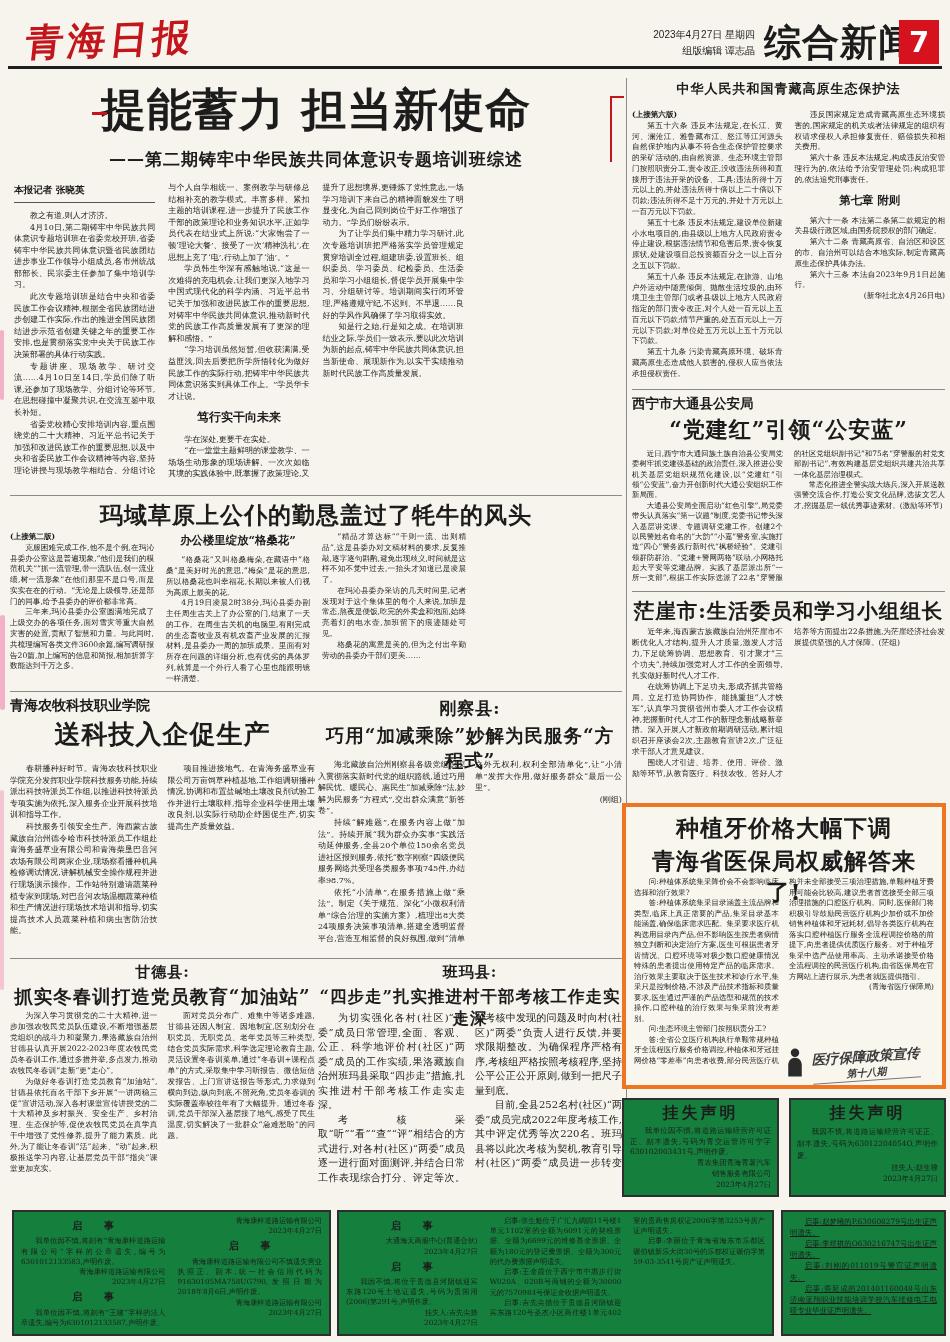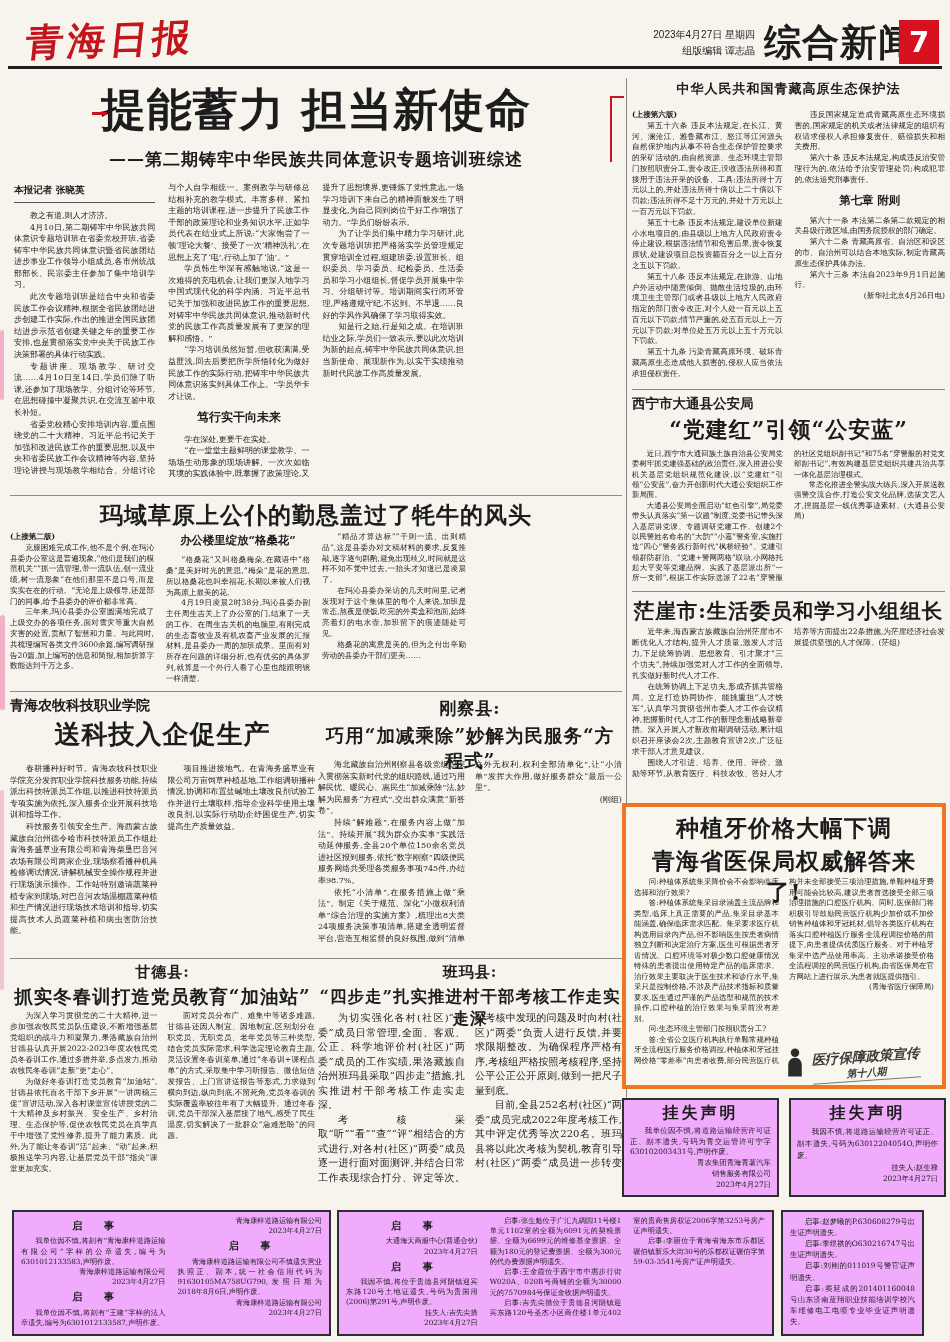--- a/index.html
+++ b/index.html
@@ -13,21 +13,21 @@
 .fl-p{text-align:justify;}
 .fl-k{font-weight:700;text-indent:0 !important;}
 .fl-b{font-weight:700;text-indent:0 !important;font-size:1.2em;border-bottom:1px solid #555;
   padding:1px 0 5px;margin-bottom:7px;}
 .fl-h{text-indent:0 !important;text-align:center;font-weight:700;font-size:1.5em;margin:7px 0;}
 .fl-r{text-align:right;text-indent:0 !important;}
 .fl-c{text-indent:.9em !important;text-align:center;font-weight:700;letter-spacing:.9em;
   font-size:1.4em;margin:3px 0;}
 .kicker{font-weight:700;}
 .hl{font-weight:700;text-align:center;letter-spacing:1px;}
-.box{border:2px solid #2e2e2e;background:#f0abfc;}
+.box{border:2px solid #2e2e2e;background:#15803d;}
 .pink{background:rgba(235,95,150,.45);border-radius:3px;}
 .red{background:#c3161c;}
 </style>
 </head>
 <body>
 
 <div class="page">
 
   <div class="abs" style="left:26px;top:14px;width:220px;height:50px;color:#c3161c;font-weight:900;
               font-size:38px;letter-spacing:4px;transform:skewX(-8deg) rotate(-2deg);
@@ -162,21 +162,21 @@
 
   <div class="abs rule" style="left:632px;top:389px;width:313px;height:1px;"></div>
 
   <div class="abs" style="left:632px;top:395px;width:313px;height:192px;">
     <div class="kicker" style="font-size:13.5px;">西宁市大通县公安局</div>
     <div class="hl" style="font-size:22px;margin-top:2px;">“党建红”引领“公安蓝”</div>
     <div class="flow" style="position:absolute;left:0;top:54px;width:313px;height:136px;
                 columns:2;column-gap:11px;font-size:7.4px;line-height:1.4;">
         <div class="fl-p">近日,西宁市大通回族土族自治县公安局党委树牢抓党建强基础的政治责任,深入推进公安机关基层党组织规范化建设,以“党建红”引领“公安蓝”,奋力开创新时代大通公安组织工作新局面。</div>
         <div class="fl-p">大通县公安局全面启动“红色引擎”,局党委带头认真落实“第一议题”制度,党委书记带头深入基层讲党课、专题调研党建工作。创建2个以民警姓名命名的“大韵”“小嘉”警务室,实施打造“四心”警务践行新时代“枫桥经验”、党建引领群防群治、“党建+警网两格”联动,小网格托起大平安等党建品牌。实践了基层派出所“一所一支部”,根据工作实际选派了22名“穿警服的社区党组织副书记”和75名“穿警服的村党支部副书记”,有效构建基层党组织共建共治共享一体化基层治理模式。</div>
-        <div class="fl-p">常态化推进全警实战大练兵,深入开展送教强警交流合作,打造公安文化品牌,选拔文艺人才,挖掘基层一线优秀事迹素材。(大通县公安局)</div>
+        <div class="fl-p">常态化推进全警实战大练兵,深入开展送教强警交流合作,打造公安文化品牌,选拔文艺人才,挖掘基层一线优秀事迹素材。(激励等环节)</div>
       </div>
   </div>
 
   <div class="abs rule" style="left:632px;top:591px;width:313px;height:1px;"></div>
 
   <div class="abs" style="left:632px;top:597px;width:313px;height:200px;">
     <div class="hl" style="font-size:20.5px;">茫崖市:生活委员和学习小组组长</div>
     <div class="flow" style="position:absolute;left:0;top:30px;width:313px;height:166px;
                 columns:2;column-gap:11px;font-size:7.7px;line-height:1.42;">
         <div class="fl-p">近年来,海西蒙古族藏族自治州茫崖市不断优化人才结构,提升人才质量,激发人才活力,下足统筹协调、思想教育、引才聚才“三个功夫”,持续加强党对人才工作的全面领导,扎实做好新时代人才工作。</div>
@@ -254,21 +254,21 @@
         <div class="fl-c">启 事</div>
         <div class="fl-p">我因不慎,将位于贵德县河阴镇迎宾东路120号土地证遗失,号码为贵国用(2006)第291号,声明作废。</div>
         <div class="fl-r">挂失人:吉先尖措</div>
         <div class="fl-r">2023年4月27日</div>
         <div class="fl-p">启事:张生魁位于广汇九碉园11号楼1单元1102室的全额为6091元的契税票据、全额为6699元的维修基金票据、全额为180元的登记费票据、全额为300元的代办费票据声明遗失。</div>
         <div class="fl-p">启事:王金霞位于西宁市中惠步行街W020A、020B号商铺的全额为30000元的7570984号保证金收据声明遗失。</div>
         <div class="fl-p">启事:吉先尖措位于贵德县河阴镇迎宾东路120号圣杰小区商住楼1单元402室的贵商售房权证2006字第3253号房产证声明遗失。</div>
         <div class="fl-p">启事:李丽位于青海省海东市乐都区碾伯镇新乐大街30号的乐都权证碾伯字第59-03-3541号房产证声明遗失。</div>
       </div>
   </div>
-  <div class="abs box" style="left:781px;top:1210px;width:143px;height:126px;padding:4px 7px;">
+  <div class="abs box" style="left:781px;top:1210px;width:165px;height:126px;padding:4px 7px;text-decoration:underline;">
     <div class="flow" style="font-size:7.4px;line-height:1.5;height:114px;">
         <div class="fl-p">启事:赵梦曦的P.630608279号出生证声明遗失。</div>
         <div class="fl-p">启事:李煜祺的O630216747号出生证声明遗失。</div>
         <div class="fl-p">启事:刘刚的011019号警官证声明遗失。</div>
         <div class="fl-p">启事:窦延成的201401160048号山东济南蓝翔职业技能培训学校汽车维修电工电喷专业毕业证声明遗失。</div>
       </div>
   </div>
 
 </div>
 

